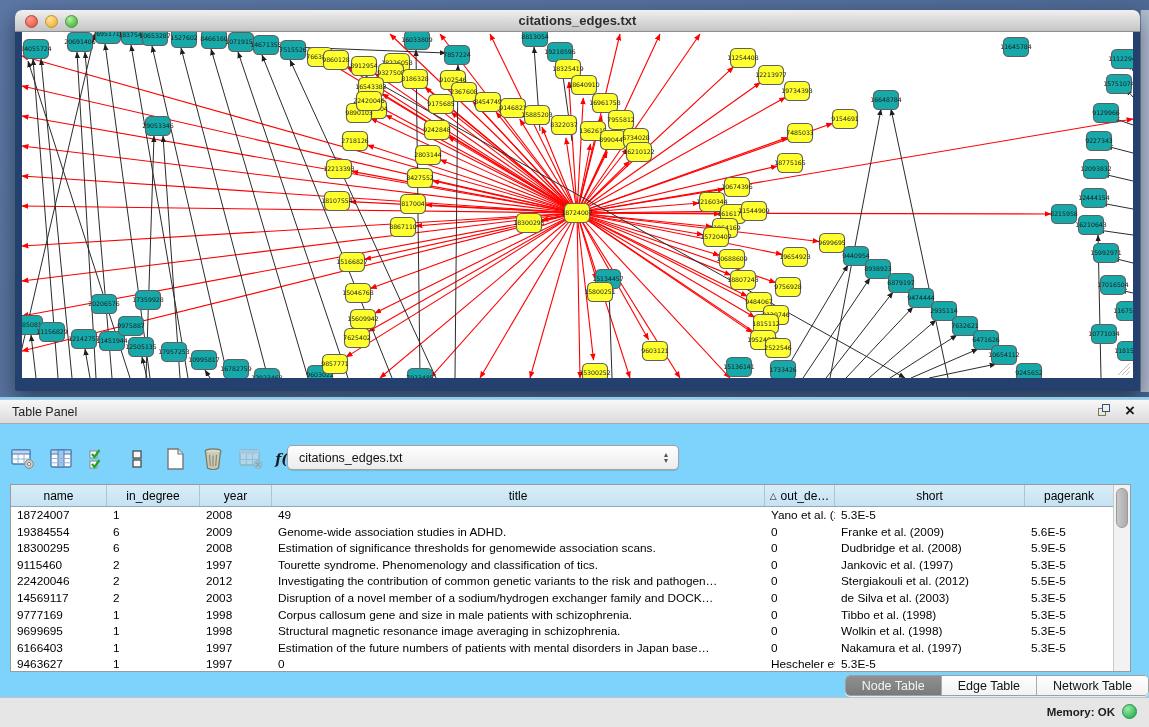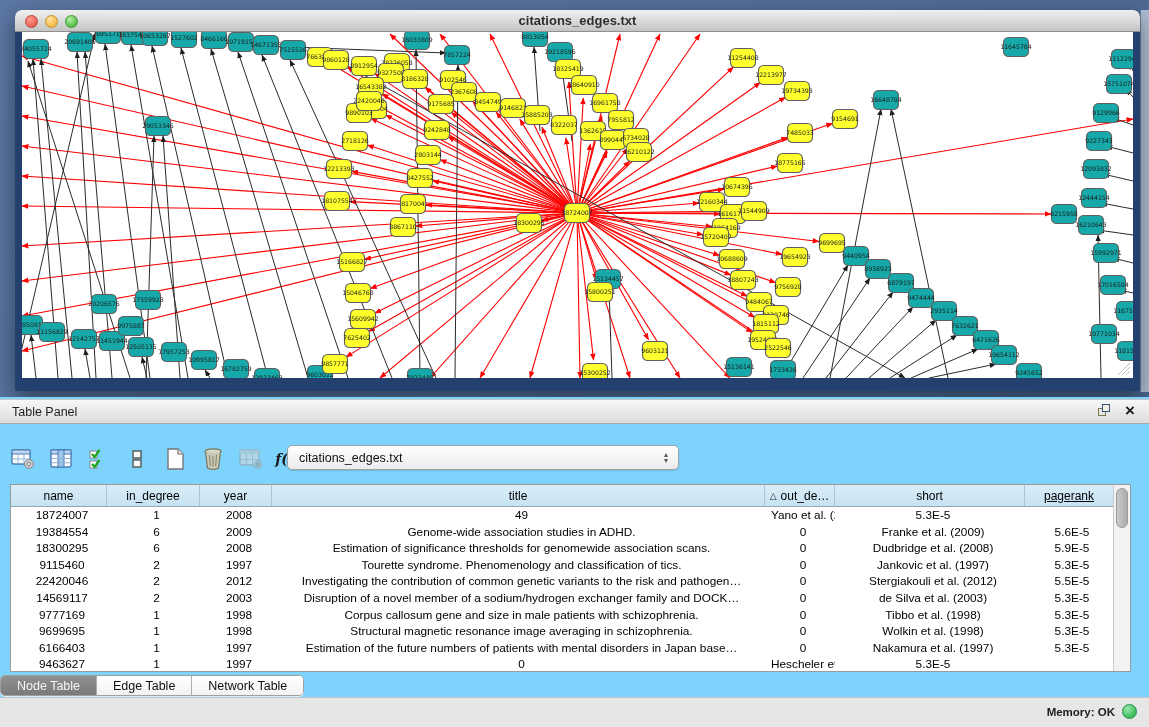--- a/index.html
+++ b/index.html
@@ -49,35 +49,35 @@
   .combo { position:absolute; left:287px; top:48px; width:392px; height:25px;
     border:1px solid #A2A2A2; border-radius:5px;
     background:linear-gradient(#FEFEFE,#ECECEC); box-shadow:0 1px 1px rgba(0,0,0,.12);
     display:flex; align-items:center; }
   .combo-text { flex:1; padding-left:11px; font-size:12.5px; color:#111; }
   .stepper { width:18px; display:flex; flex-direction:column; align-items:center; line-height:6px;
     font-family:"DejaVu Sans", sans-serif; font-size:8px; color:#555; padding-right:6px; }
 
   .table-wrap { position:absolute; left:10px; top:87px; width:1121px; height:188px;
     background:#FFFFFF; border:1px solid #9B9B9B; display:flex; }
-  .grid { flex:1;text-align:center; }
+  .grid { flex:1; }
   .hdr-row { display:grid; grid-template-columns:96px 93px 72px 493px 70px 190px 1fr; height:22px;
     background:linear-gradient(#D9EDF9,#C6E2F2); border-bottom:1px solid #8FA9B9; }
   .hdr-cell { display:flex; align-items:center; justify-content:center; font-size:12px; color:#000;
     border-right:1px solid #A9C6D6; overflow:hidden; white-space:nowrap; }
-  .hdr-cell:last-child { border-right:none;text-decoration:underline; }
+  .hdr-cell:last-child { border-right:none; }
   .sort-tri { font-family:"DejaVu Sans", sans-serif; font-size:9px; margin-right:4px; color:#222; }
   .body-row { display:grid; grid-template-columns:96px 93px 72px 493px 70px 190px 1fr; height:16.6px; }
   .cell { font-size:11.8px; color:#000; line-height:16.6px; padding-left:6px;
     overflow:hidden; white-space:nowrap; }
   .scrollbar { width:17px; background:#F2F2F2; border-left:1px solid #C9C9C9; position:relative; }
   .scroll-thumb { position:absolute; left:2px; top:3px; width:12px; height:40px;
     background:linear-gradient(90deg,#C9C9C9,#ABABAB); border-radius:7px; border:1px solid #9A9A9A; }
 
-  .seg-tabs { position:absolute; left:0; right:0; top:278px; display:flex; justify-content:flex-start; }
+  .seg-tabs { position:absolute; left:0; right:0; top:278px; display:flex; justify-content:flex-end; }
   .seg { display:flex; border:1px solid #9F9F9F; border-radius:5px; overflow:hidden;
     background:#FBFBFB; box-shadow:0 1px 0 rgba(255,255,255,.7); height:21px; }
   .seg-btn { padding:0 16px; font-size:12.5px; color:#111; line-height:20px;
     border-right:1px solid #ABABAB; background:linear-gradient(#FFFFFF,#F2F2F2); }
   .seg-btn:last-child { border-right:none; }
   .seg-btn.active { background:linear-gradient(#909090,#7A7A7A); color:#F4F4F4; }
 
   .statusbar { position:absolute; left:0; top:300px; width:100%; height:30px;
     border-top:1px solid #C2C2C2; background:#E6E6E6; }
   .mem { position:absolute; right:12px; top:6px; display:flex; align-items:center; gap:7px;font-weight:bold; }

